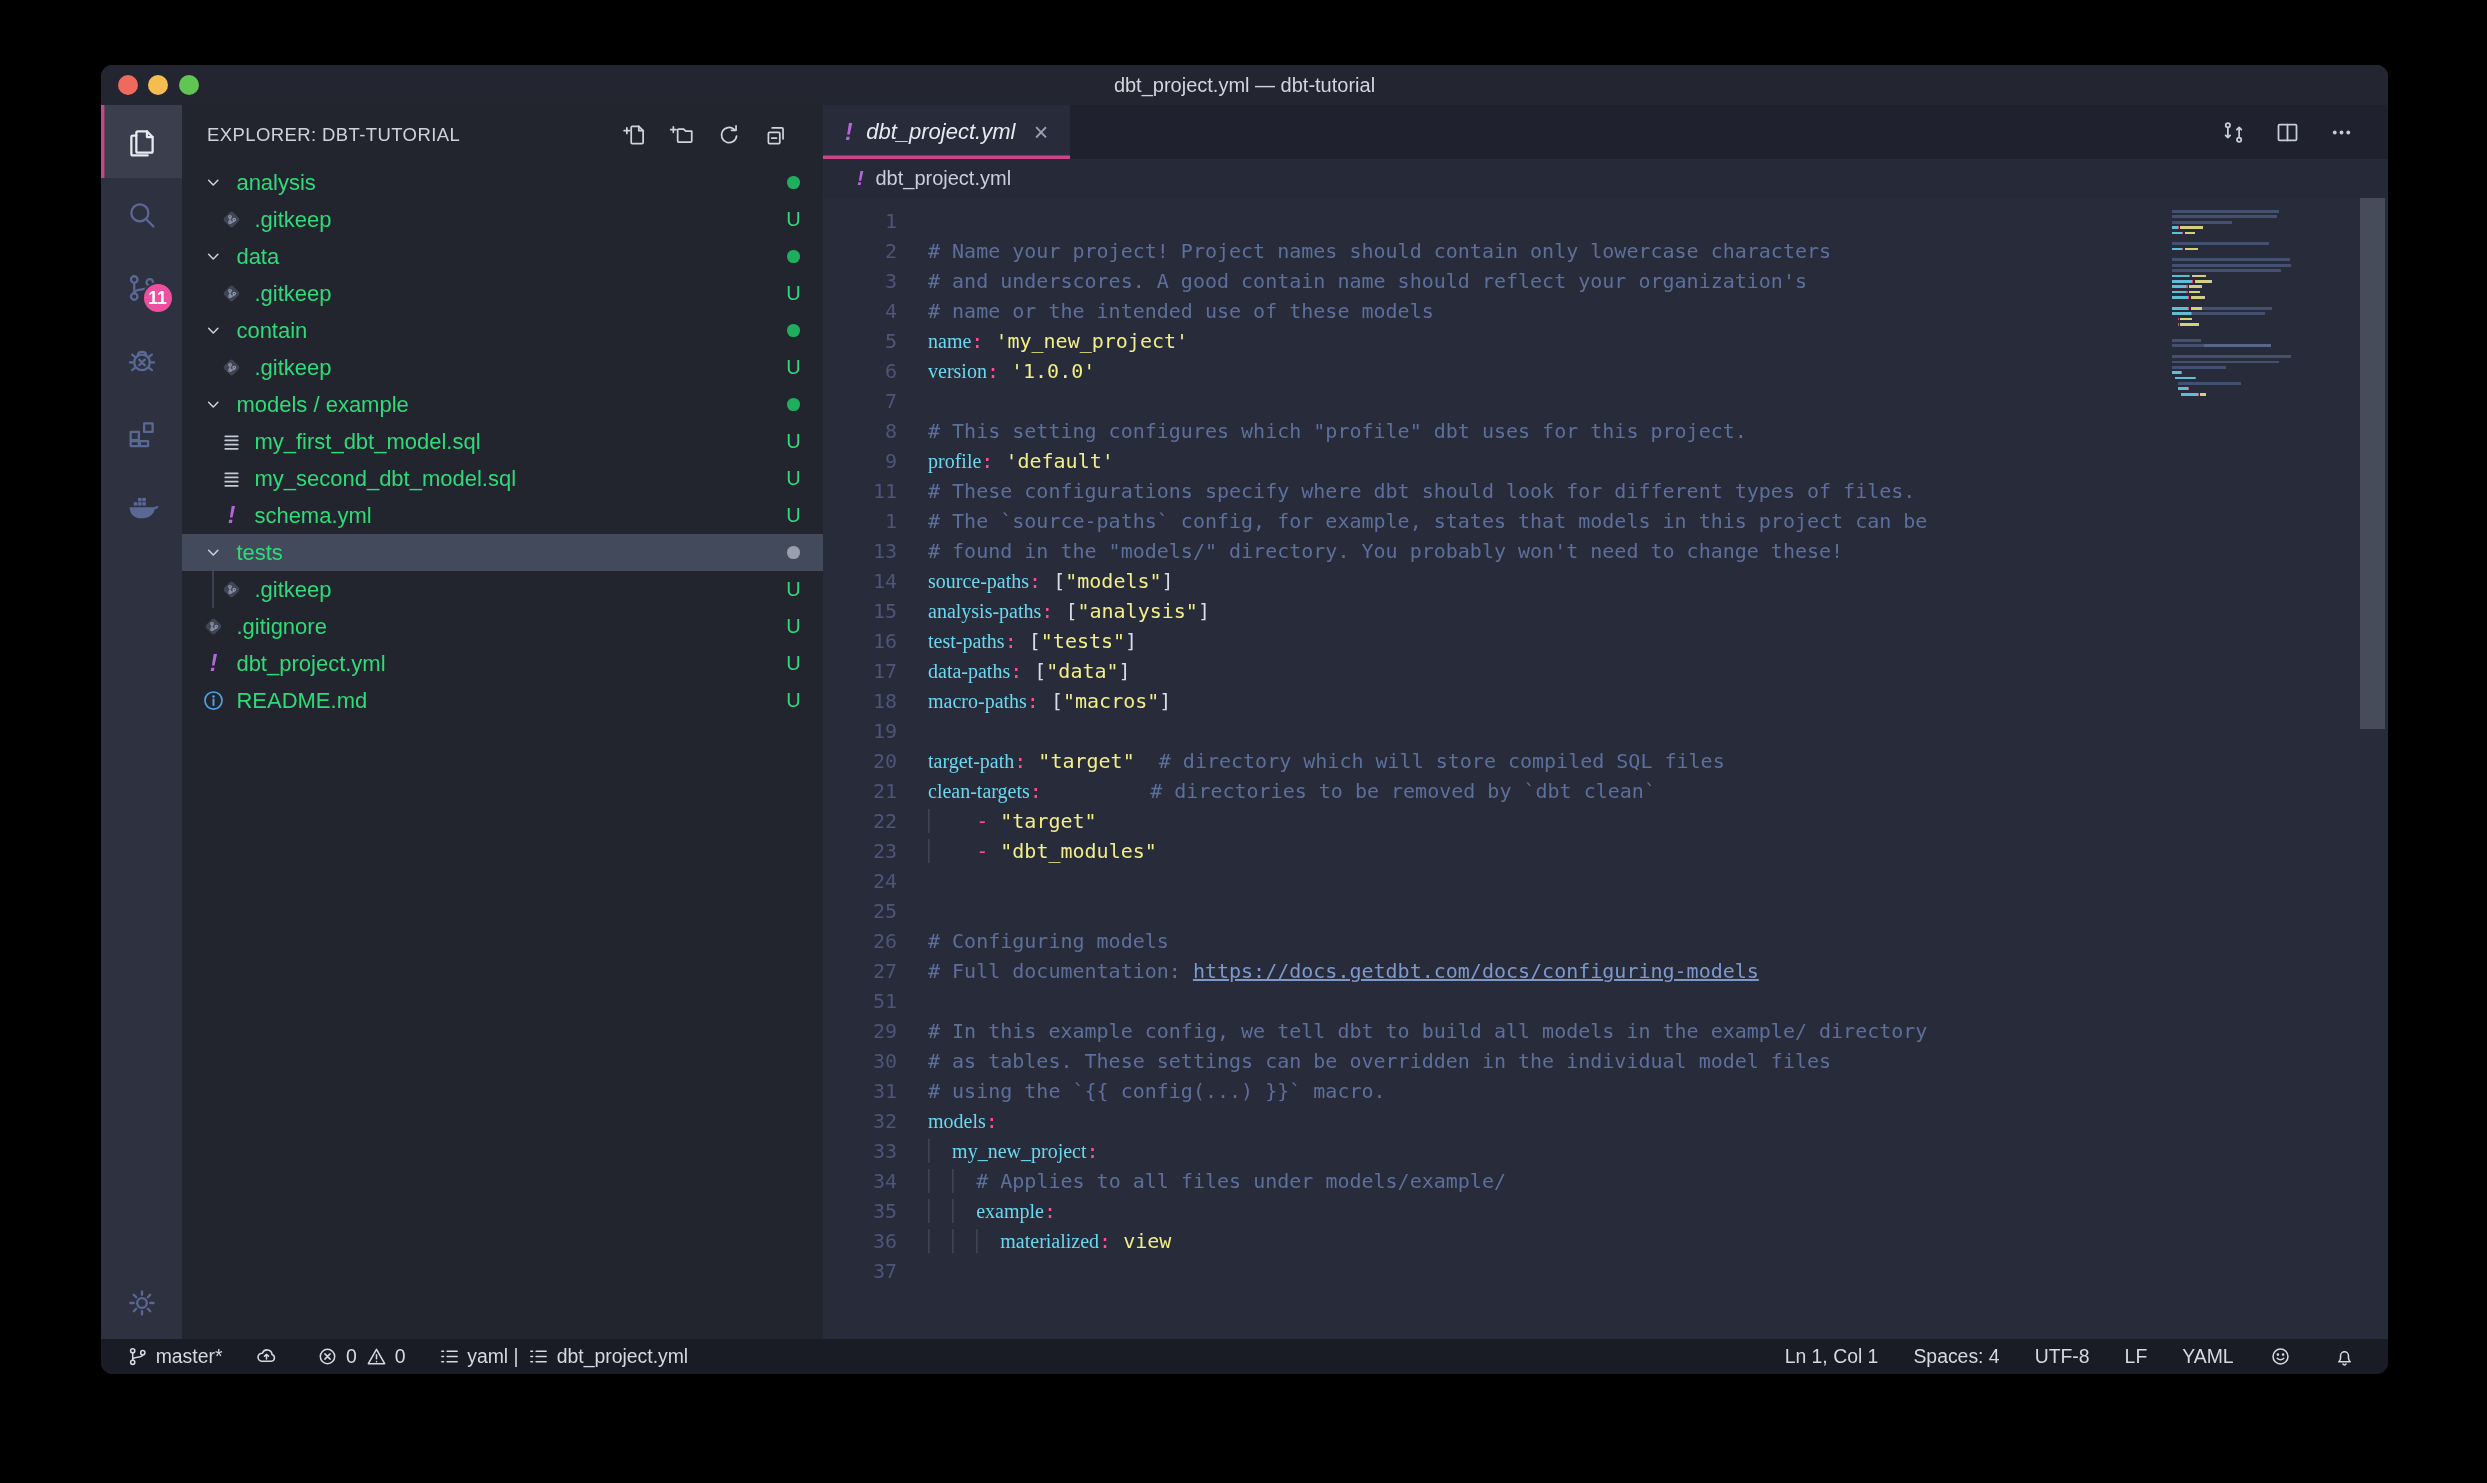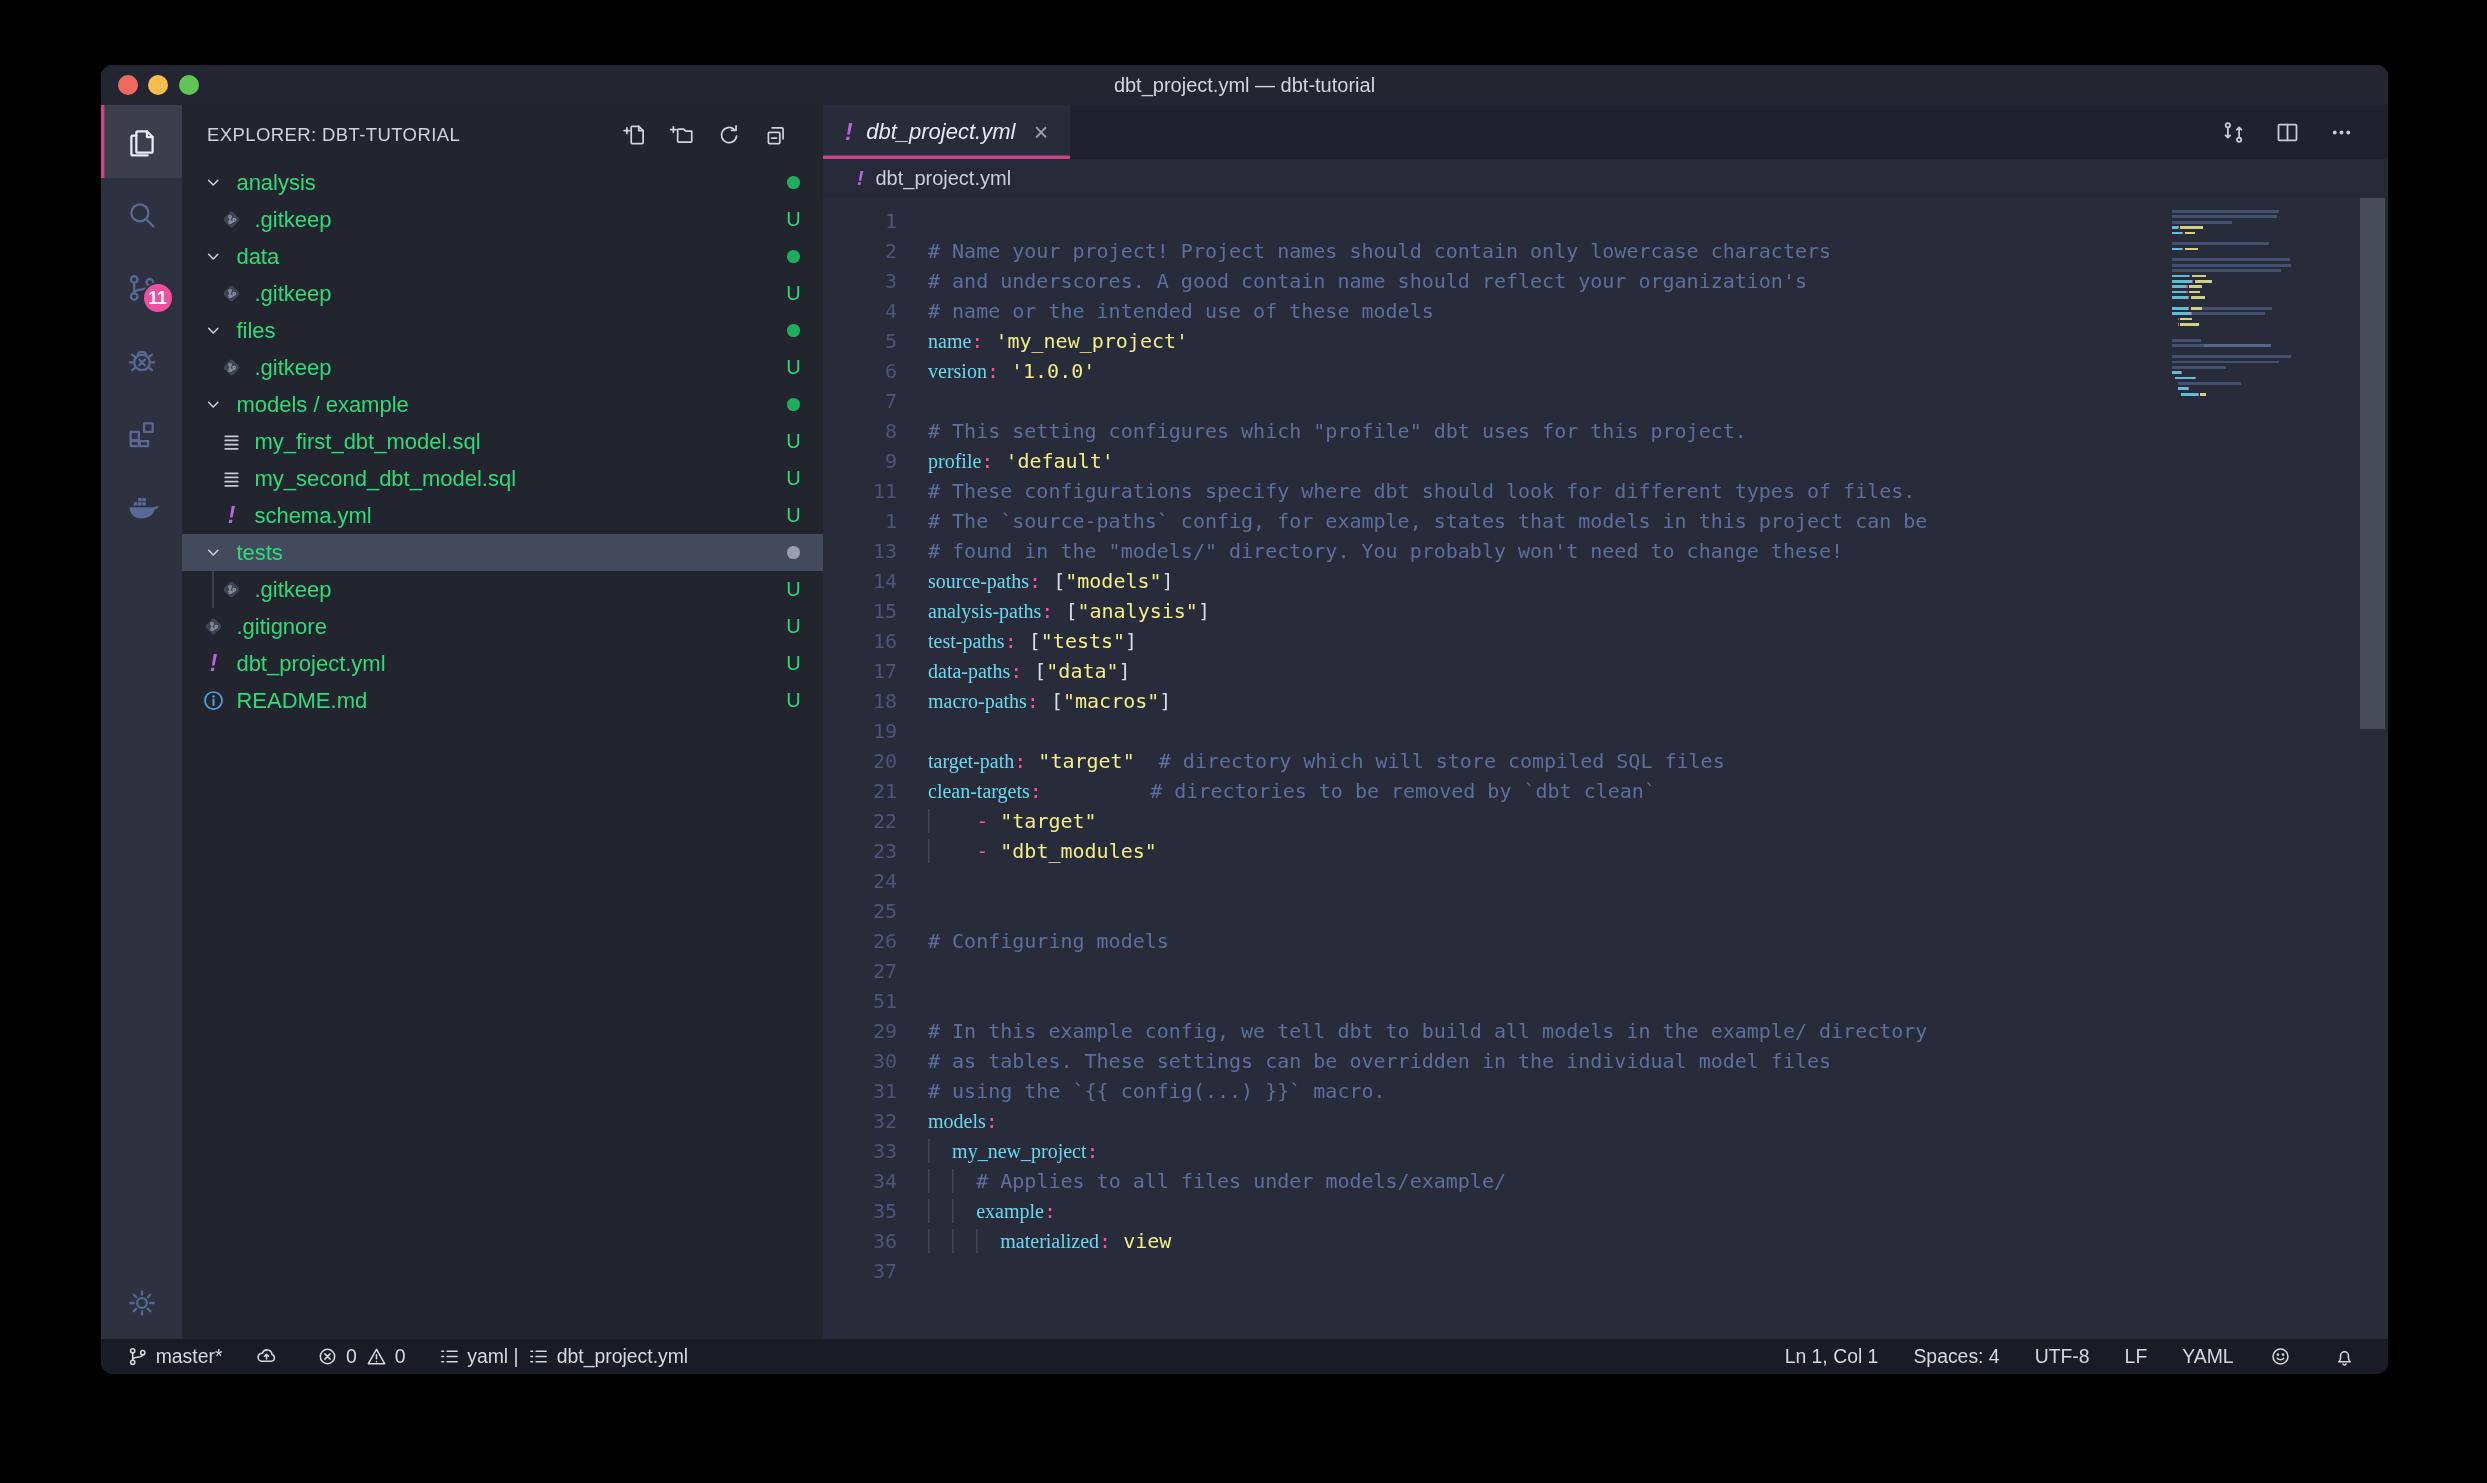--- a/index.html
+++ b/index.html
@@ -260,21 +260,21 @@
             </span>
             <span class="flabel">.gitkeep</span>
             <span class="tbadge" style="color:var(--green)">U</span>
           </div>
           <div class="trow" style="padding-left: 17px;">
             <span class="twisty">
               <svg viewBox="0 0 24 24" fill="none" stroke="currentColor" stroke-width="2" stroke-linecap="round" stroke-linejoin="round">
                 <path d="M6 9.5l6 6 6-6"></path>
               </svg>
             </span>
-            <span class="flabel">files</span>
+            <span class="flabel">contain</span>
             <span class="tbadge"><span class="dot" style="background:#1fae5e"></span></span>
           </div>
           <div class="trow" style="padding-left: 35px;">
             <span class="ficon">
               <svg viewBox="0 0 24 24">
                 <rect x="6" y="6" width="12" height="12" rx="2.6" transform="rotate(45 12 12)" fill="#3e4554"></rect>
                 <g fill="none" stroke="#8e96a8" stroke-width="1.2">
                   <circle cx="10.6" cy="9.4" r="1.2"></circle>
                   <circle cx="10.6" cy="14.6" r="1.2"></circle>
                   <circle cx="14.6" cy="12" r="1.2"></circle>
@@ -512,20 +512,21 @@
             <div class="cl">
               <span class="ln">25</span>
               <span class="lc"></span>
             </div>
             <div class="cl">
               <span class="ln">26</span>
               <span class="lc"><span class="tok-c"># Configuring models</span></span>
             </div>
             <div class="cl">
               <span class="ln">27</span>
+              <span class="lc"><span class="tok-c"># Full documentation: </span><span class="tok-u">https://docs.getdbt.com/docs/configuring-models</span></span>
             </div>
             <div class="cl">
               <span class="ln">51</span>
               <span class="lc"></span>
             </div>
             <div class="cl">
               <span class="ln">29</span>
               <span class="lc"><span class="tok-c"># In this example config, we tell dbt to build all models in the example/ directory</span></span>
             </div>
             <div class="cl">

